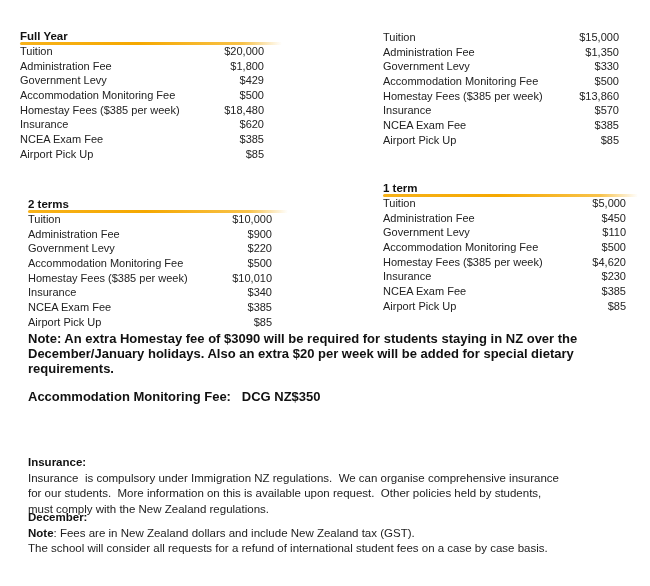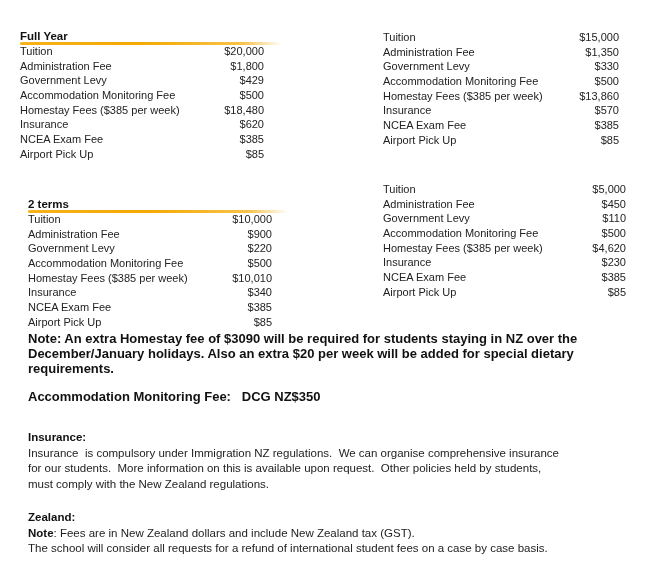--- a/index.html
+++ b/index.html
@@ -37,21 +37,21 @@
   #tbl-1 .underline { width: 255px; }
 
   .note {
     position: absolute; left: 28px; top: 331px; width: 610px;
     font-weight: bold; font-size: 13px; line-height: 15px; color: #111;
   }
   .section { position: absolute; left: 28px; width: 615px; font-size: 11.5px; line-height: 15.5px; color: #222; }
   .section .sec-title { font-weight: bold; color: #111; }
   #sec-amf { top: 389px; }
   #sec-amf .sec-title { font-size: 13px; }
-  #sec-ins { top: 430px; }
+  #sec-ins { top: 455px; }
   #sec-ref { top: 510px; }
   .bold-inline { font-weight: bold; color: #111; }
 </style>
 </head>
 <body>
 
 <div class="fee-table" id="tbl-full">
   <div class="heading">
     <span>Full Year</span>
     <div class="underline"></div>
@@ -158,20 +158,24 @@
       <span class="lbl">NCEA Exam Fee</span>
       <span class="amt">$385</span>
     </div>
     <div class="row">
       <span class="lbl">Airport Pick Up</span>
       <span class="amt">$85</span>
     </div>
   </div>
 
 <div class="fee-table" id="tbl-1">
+  <div class="heading">
+    <span>1 term</span>
+    <div class="underline"></div>
+  </div>
 <div class="row">
       <span class="lbl">Tuition</span>
       <span class="amt">$5,000</span>
     </div>
     <div class="row">
       <span class="lbl">Administration Fee</span>
       <span class="amt">$450</span>
     </div>
     <div class="row">
       <span class="lbl">Government Levy</span>
@@ -204,18 +208,18 @@
 <div class="section" id="sec-amf">
   <div class="sec-title" style="white-space:pre;">Accommodation Monitoring Fee:   DCG NZ$350</div>
 </div>
 
 <div class="section" id="sec-ins">
   <div class="sec-title">Insurance:</div>
   <div style="width:540px;white-space:pre-wrap;">Insurance  is compulsory under Immigration NZ regulations.  We can organise comprehensive insurance for our students.  More information on this is available upon request.  Other policies held by students, must comply with the New Zealand regulations.</div>
 </div>
 
 <div class="section" id="sec-ref">
-  <div class="sec-title">Zealand:</div>
+  <div class="sec-title">December:</div>
   <div>
     <span class="bold-inline">Note</span><span>: Fees are in New Zealand dollars and include New Zealand tax (GST).</span>
   </div>
   <div>The school will consider all requests for a refund of international student fees on a case by case basis.</div>
 </div>
 
 </body></html>

